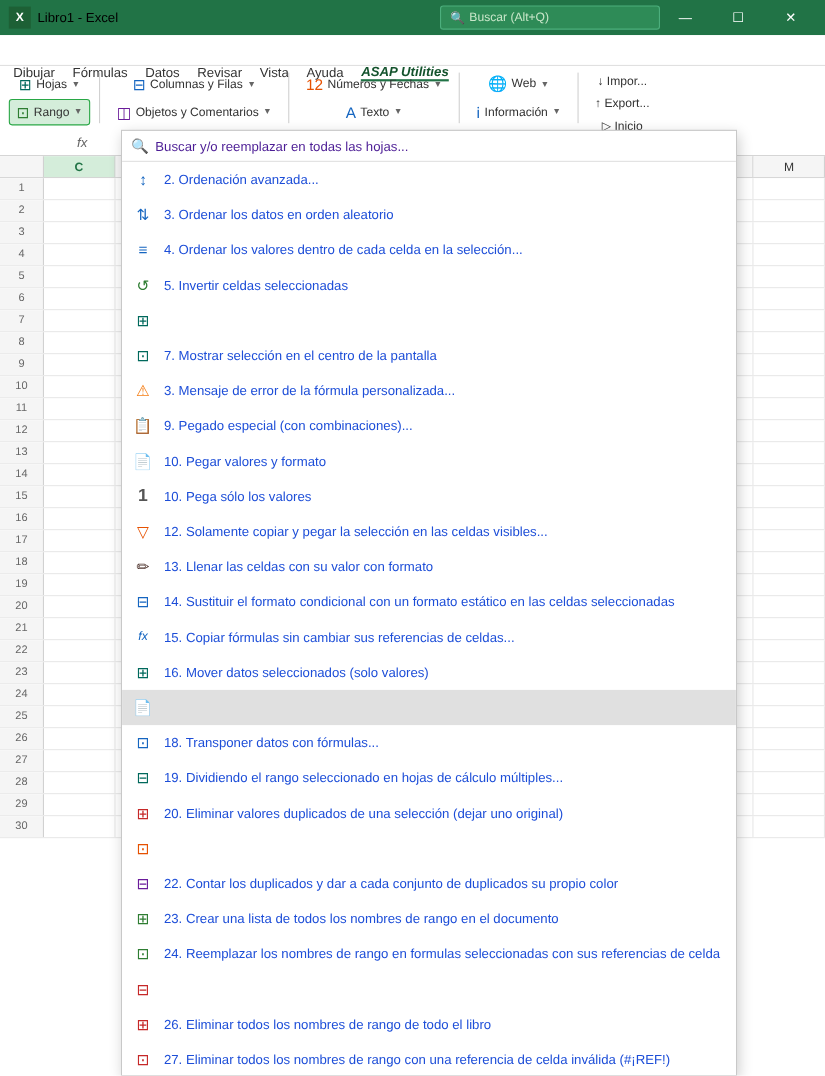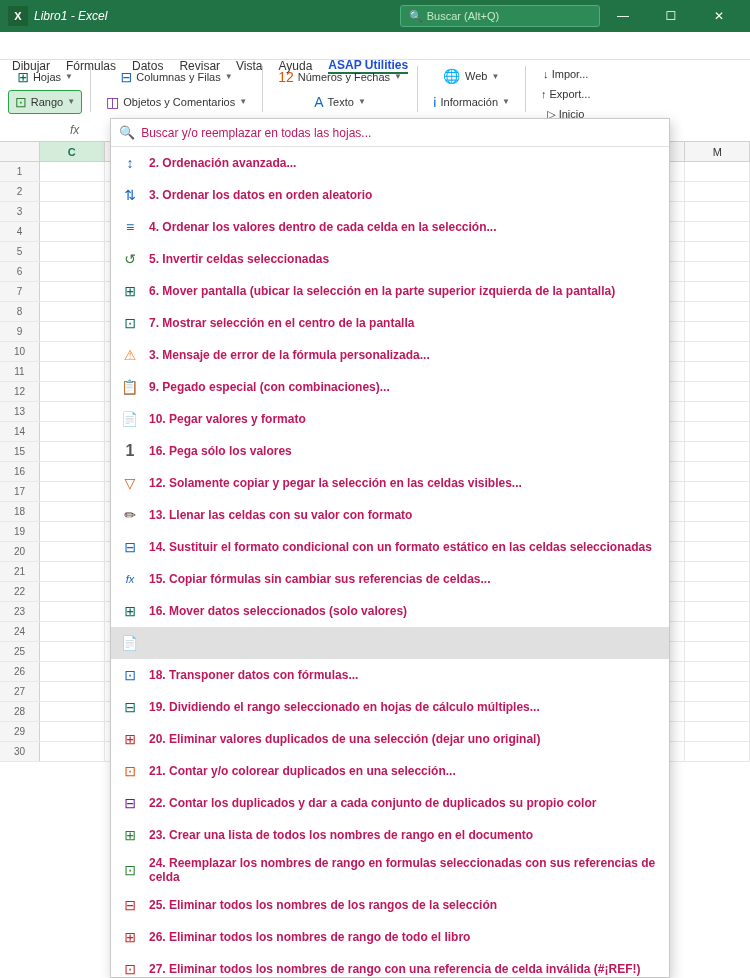--- a/index.html
+++ b/index.html
@@ -33,23 +33,22 @@
       height: 20px;
       background: #1d6035;
       display: flex;
       align-items: center;
       justify-content: center;
       color: white;
       font-weight: bold;
       font-size: 11px;
     }
     .title-bar-title {
-      color: #ffffff;
+      color: #000000;
       font-size: 12px;
-      font-style: italic;
     }
     .title-bar-search {
       background: #2e8b57;
       border: 1px solid #4caf7d;
       border-radius: 3px;
       height: 22px;
       display: flex;
       align-items: center;
       padding: 0 8px;
       gap: 4px;
@@ -83,22 +82,23 @@
     }
     .menu-item {
       padding: 4px 8px;
       font-size: 12px;
       color: #333;
       cursor: pointer;
       border-radius: 2px;
       margin-top: 40px;
     }
     .menu-item.active {
-      color: #1d4ed8;
+      color: #14532d;
       font-weight: 600;
+      font-style: italic;
     }
     .menu-item.active::after {
       content: '';
       display: block;
       height: 2px;
       background: #217346;
     }
 
     
     .ribbon-toolbar {
@@ -261,21 +261,21 @@
     }
     .dropdown-search-icon {
       color: #666;
       font-size: 13px;
     }
     .dropdown-search-input {
       flex: 1;
       border: none;
       outline: none;
       font-size: 12px;
-      color: #be185d;
+      color: #4c1d95;
     }
 
     
     .menu-row {
       display: flex;
       align-items: center;
       padding: 5px 10px 5px 8px;
       gap: 8px;
       cursor: pointer;
       min-height: 28px;
@@ -287,23 +287,22 @@
       width: 22px;
       height: 22px;
       display: flex;
       align-items: center;
       justify-content: center;
       flex-shrink: 0;
       font-size: 14px;
     }
     .menu-row-text {
       font-size: 12px;
-      color: #be185d;
+      color: #1d4ed8;
       flex: 1;
-      font-weight: bold;
     }
 
     
     .icon-blue { color: #1565c0; }
     .icon-green { color: #2e7d32; }
     .icon-orange { color: #e65100; }
     .icon-red { color: #c62828; }
     .icon-purple { color: #6a1b9a; }
     .icon-teal { color: #00695c; }
     .icon-gray { color: #555; }
@@ -897,41 +896,40 @@
     <div class="menu-row">
       <div class="menu-row-icon icon-blue">≡</div>
       <div class="menu-row-text">4. Ordenar los valores dentro de cada celda en la selección...</div>
     </div>
     <div class="menu-row">
       <div class="menu-row-icon icon-green">↺</div>
       <div class="menu-row-text">5. Invertir celdas seleccionadas</div>
     </div>
     <div class="menu-row">
       <div class="menu-row-icon icon-teal">⊞</div>
-      <div class="menu-row-text">6. Mover pantalla (ubicar la selección en la parte superior izquierda de la pantalla)</div>
     </div>
     <div class="menu-row">
       <div class="menu-row-icon icon-teal">⊡</div>
       <div class="menu-row-text">7. Mostrar selección en el centro de la pantalla</div>
     </div>
     <div class="menu-row">
       <div class="menu-row-icon icon-gold">⚠</div>
       <div class="menu-row-text">3. Mensaje de error de la fórmula personalizada...</div>
     </div>
     <div class="menu-row">
       <div class="menu-row-icon icon-orange">📋</div>
       <div class="menu-row-text">9. Pegado especial (con combinaciones)...</div>
     </div>
     <div class="menu-row">
       <div class="menu-row-icon icon-orange">📄</div>
       <div class="menu-row-text">10. Pegar valores y formato</div>
     </div>
     <div class="menu-row">
       <div class="menu-row-icon icon-gray" style="font-weight: bold; font-size: 16px;">1</div>
-      <div class="menu-row-text">16. Pega sólo los valores</div>
+      <div class="menu-row-text">10. Pega sólo los valores</div>
     </div>
     <div class="menu-row">
       <div class="menu-row-icon icon-orange">▽</div>
       <div class="menu-row-text">12. Solamente copiar y pegar la selección en las celdas visibles...</div>
     </div>
     <div class="menu-row">
       <div class="menu-row-icon icon-brown">✏</div>
       <div class="menu-row-text">13. Llenar las celdas con su valor con formato</div>
     </div>
     <div class="menu-row">
@@ -956,37 +954,35 @@
     <div class="menu-row">
       <div class="menu-row-icon icon-teal">⊟</div>
       <div class="menu-row-text">19. Dividiendo el rango seleccionado en hojas de cálculo múltiples...</div>
     </div>
     <div class="menu-row">
       <div class="menu-row-icon icon-red">⊞</div>
       <div class="menu-row-text">20. Eliminar valores duplicados de una selección (dejar uno original)</div>
     </div>
     <div class="menu-row">
       <div class="menu-row-icon icon-orange">⊡</div>
-      <div class="menu-row-text">21. Contar y/o colorear duplicados en una selección...</div>
     </div>
     <div class="menu-row">
       <div class="menu-row-icon icon-purple">⊟</div>
       <div class="menu-row-text">22. Contar los duplicados y dar a cada conjunto de duplicados su propio color</div>
     </div>
     <div class="menu-row">
       <div class="menu-row-icon icon-green">⊞</div>
       <div class="menu-row-text">23. Crear una lista de todos los nombres de rango en el documento</div>
     </div>
     <div class="menu-row">
       <div class="menu-row-icon icon-green">⊡</div>
       <div class="menu-row-text">24. Reemplazar los nombres de rango en formulas seleccionadas con sus referencias de celda</div>
     </div>
     <div class="menu-row">
       <div class="menu-row-icon icon-red">⊟</div>
-      <div class="menu-row-text">25. Eliminar todos los nombres de los rangos de la selección</div>
     </div>
     <div class="menu-row">
       <div class="menu-row-icon icon-red">⊞</div>
       <div class="menu-row-text">26. Eliminar todos los nombres de rango de todo el libro</div>
     </div>
     <div class="menu-row">
       <div class="menu-row-icon icon-red">⊡</div>
       <div class="menu-row-text">27. Eliminar todos los nombres de rango con una referencia de celda inválida (#¡REF!)</div>
     </div>
   </div>

